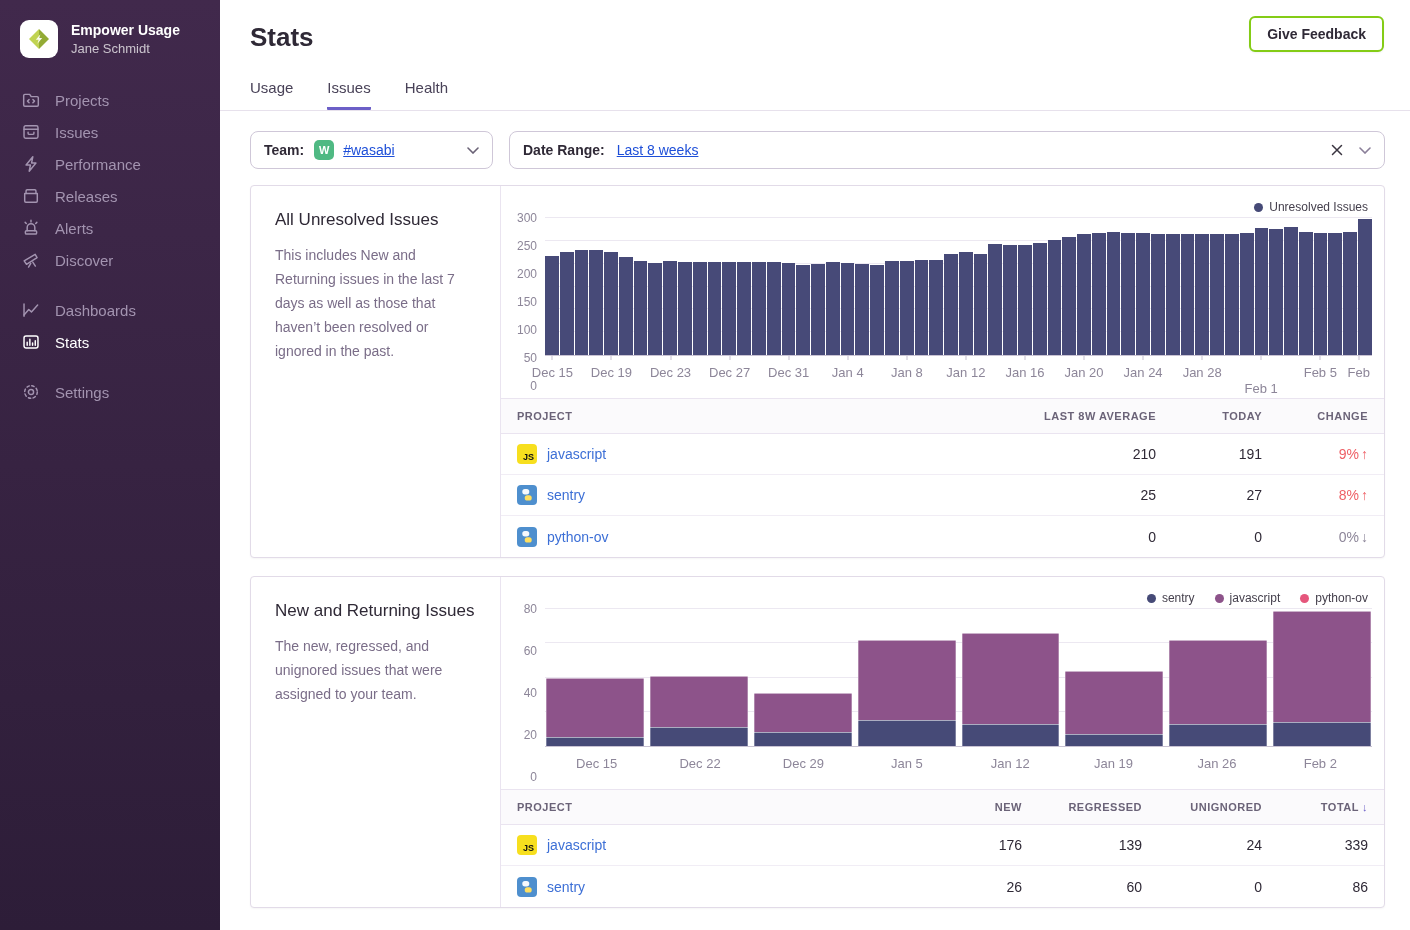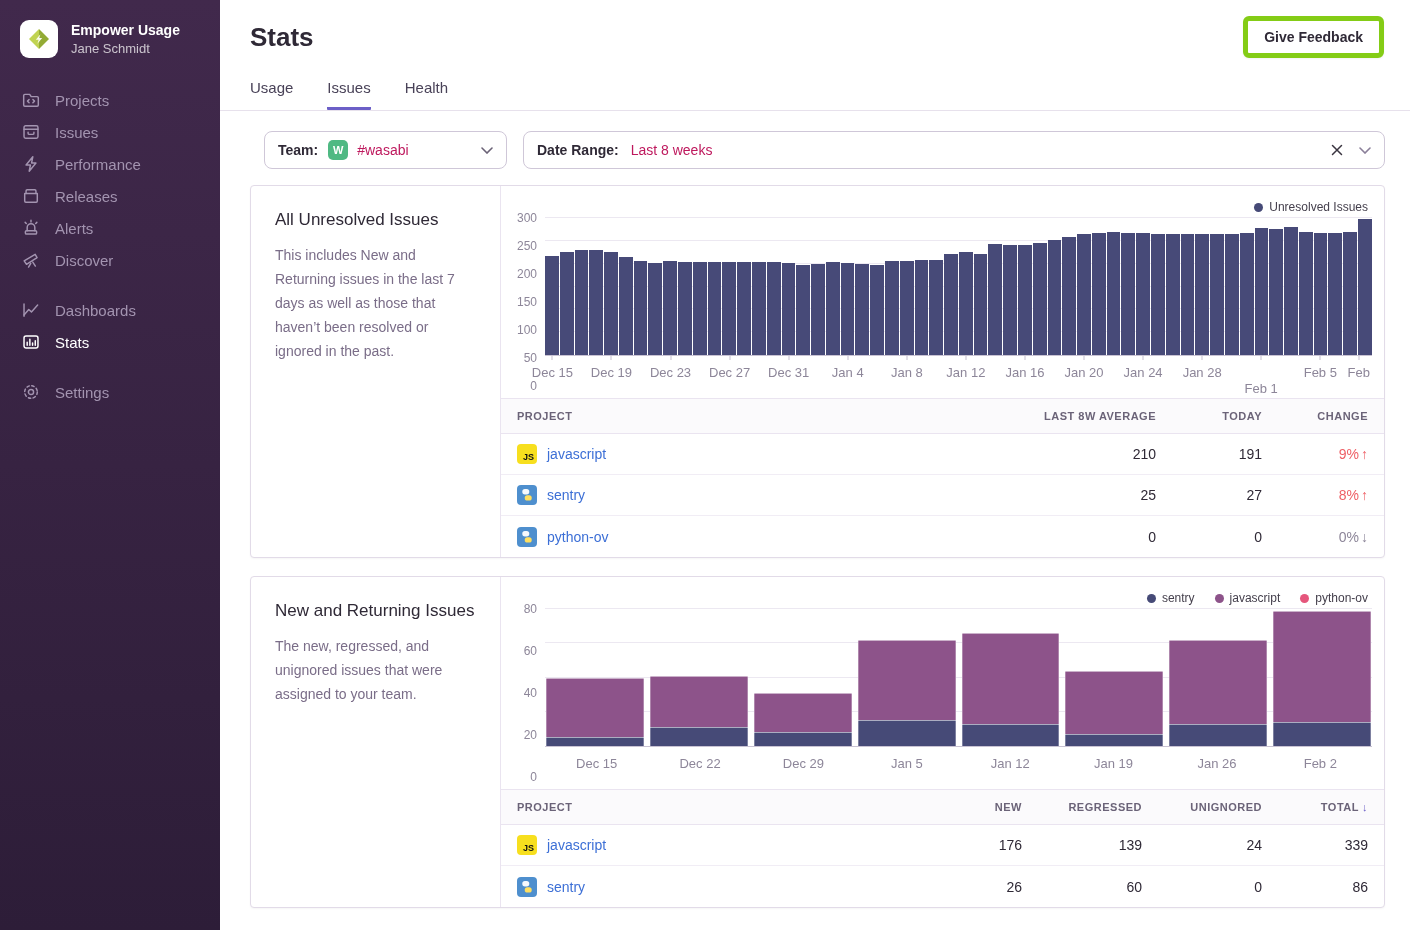--- a/index.html
+++ b/index.html
@@ -18,40 +18,40 @@
     color:#a394b0; font-size:15px; cursor:pointer; }
   .nav-item.active { color:#fff; }
   .nav-item svg { flex:0 0 auto; }
   .nav-gap { height:18px; }
 
   
   .main { margin-left:220px; }
   .topbar { padding:22px 26px 0 30px; border-bottom:1px solid #e7e1ec; position:relative; }
   .page-title { font-size:26px; font-weight:bold; color:#2f2936; }
   .feedback-btn { position:absolute; top:16px; right:26px; background:#fff;
-    border:5px solid #84cc16; border-radius:6px; padding:8px 16px; font-size:14px;
+    border:2px solid #84cc16; border-radius:6px; padding:8px 16px; font-size:14px;
     font-weight:bold; color:#2f2936; box-shadow:0 1px 2px rgba(0,0,0,.05); cursor:pointer;
     font-family:"Liberation Sans", sans-serif; }
   .tabs { display:flex; gap:34px; margin-top:26px; }
   .tab { font-size:15px; color:#494258; padding-bottom:11px; cursor:pointer;
     border-bottom:3px solid transparent; }
   .tab.active { border-bottom-color:#6c5fc7; border-radius:0 0 1px 1px; }
 
   .content { padding:20px 25px 0 30px; }
 
   
   .filterbar { display:flex; gap:16px; margin-bottom:16px; }
   .filter-box { height:38px; border:1px solid #cfc7d8; border-radius:8px;
     display:flex; align-items:center; padding:0 13px; font-size:14px; background:#fff; cursor:pointer; }
-  .team-filter { width:243px;margin-left:14px; }
+  .team-filter { width:243px; }
   .date-filter { flex:1; }
   .filter-label { font-weight:bold; color:#2f2936; }
   .team-avatar { width:20px; height:20px; border-radius:5px; margin-left:10px;
     color:#fff; font-size:11px; font-weight:bold; display:flex; align-items:center; justify-content:center; }
-  .filter-value { margin-left:9px; color:#be185d; }
+  .filter-value { margin-left:9px; color:#1d4ed8;text-decoration:underline; }
   .filter-right { margin-left:auto; display:flex; align-items:center; gap:16px; }
 
   
   .panel { display:flex; border:1px solid #e2dbe8; border-radius:4px; background:#fff;
     box-shadow:0 1px 2px rgba(0,0,0,.04); margin-bottom:18px; overflow:hidden; }
   .panel-left { width:250px; flex:0 0 auto; border-right:1px solid #eae4f0; padding:24px 24px; }
   .panel-title { font-size:17px; color:#2f2936; margin-bottom:13px; }
   .panel-desc { font-size:14px; color:#7a6d88; line-height:24px; }
   .panel-right { flex:1; display:flex; flex-direction:column; min-width:0; }
 

